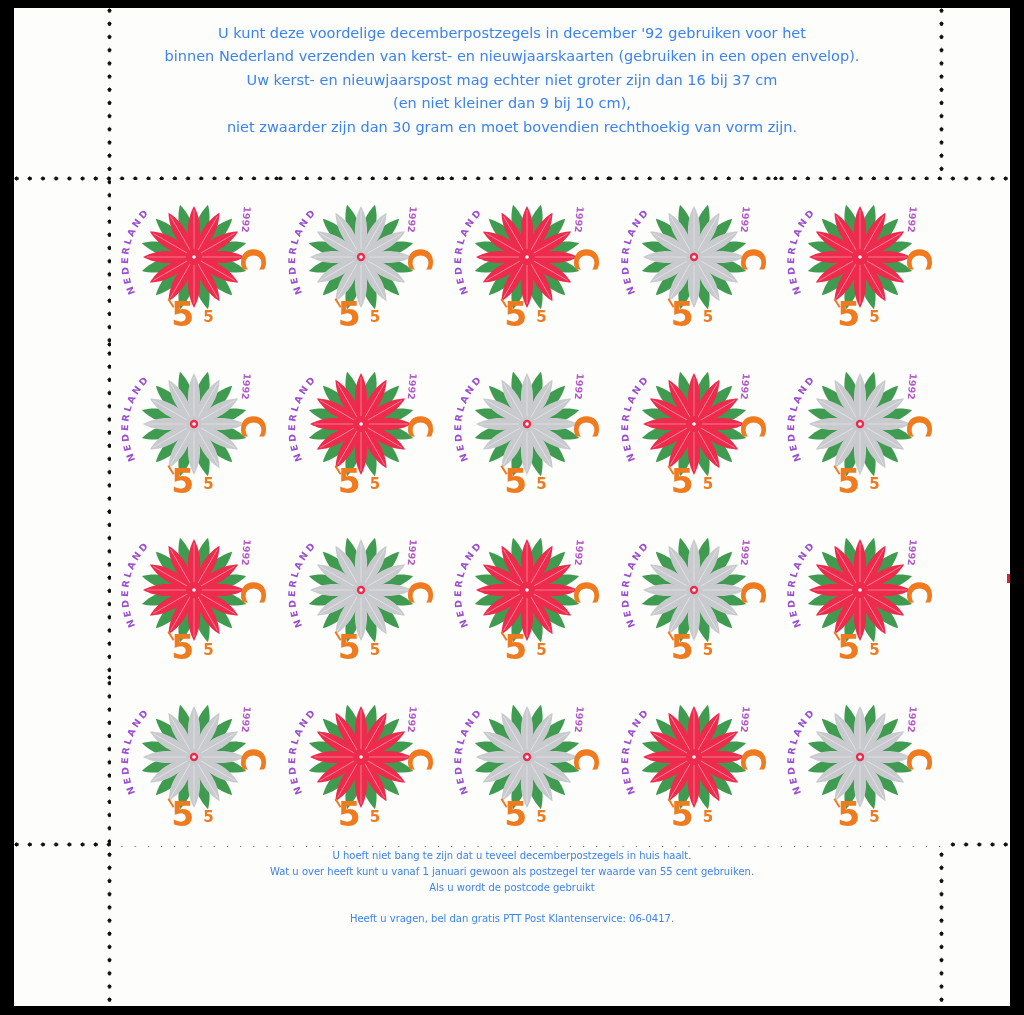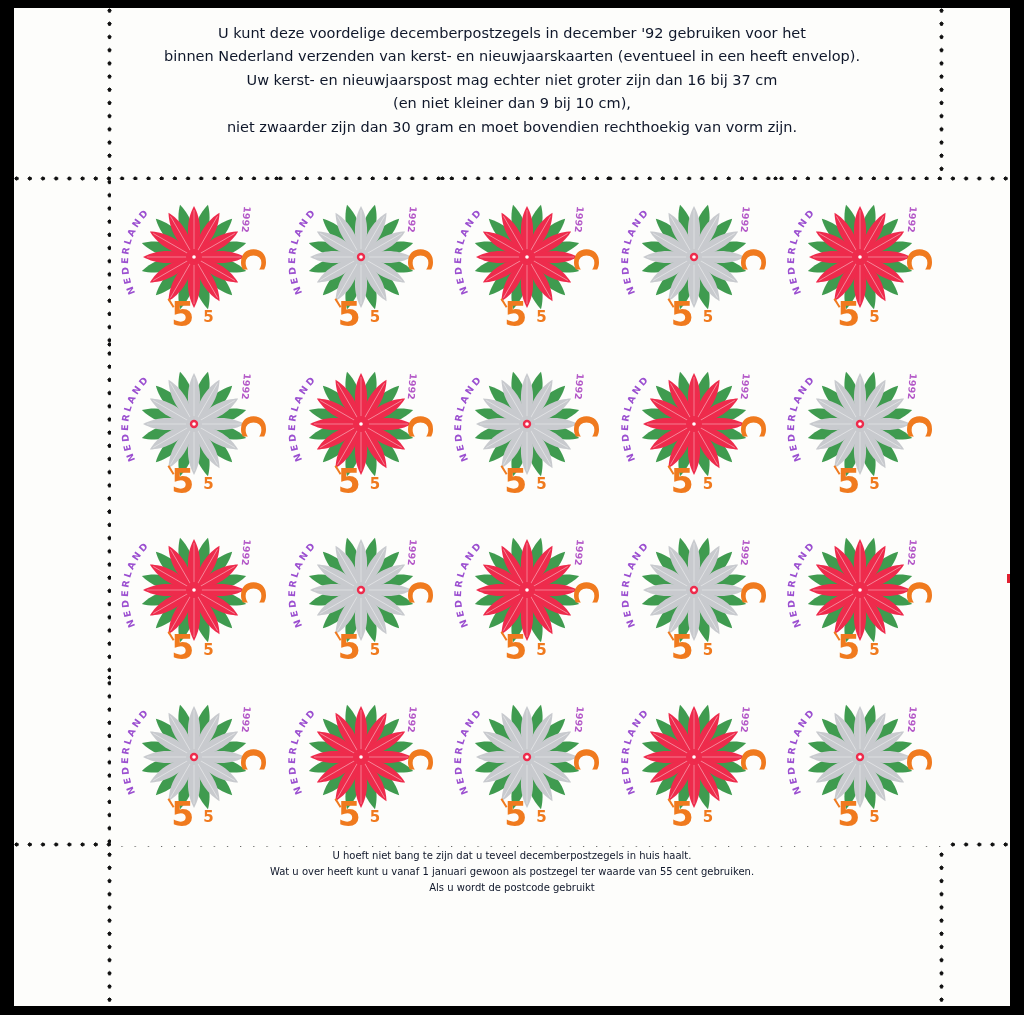--- a/index.html
+++ b/index.html
@@ -6,21 +6,21 @@
   body{
     width:1024px;height:1015px;background:#000000;
     font-family:"DejaVu Sans", sans-serif;overflow:hidden;
   }
   #sheet{
     position:absolute;left:14px;top:8px;width:996px;height:998px;
     background:#fdfdfb;
   }
   
   .textblock{
-    text-align:center;color:#0f172a;
+    text-align:center;color:#3b82f6;
     font-family:"DejaVu Sans", sans-serif;
     line-height:1.62;
   }
   #top-text{
     position:absolute;left:70px;top:14px;width:856px;
     font-size:14.5px;
   }
   #bottom-text{
     position:absolute;left:50px;top:840px;width:896px;
     font-size:10px;
@@ -90,21 +90,21 @@
   }
   .marker{position:absolute;width:3px;height:9px;background:#e02030;}
 </style>
 </head>
 <body>
 
 <div id="sheet">
 
   <div id="top-text" class="textblock">
     <div>U kunt deze voordelige decemberpostzegels in december '92 gebruiken voor het</div>
-    <div>binnen Nederland verzenden van kerst- en nieuwjaarskaarten (eventueel in een heeft envelop).</div>
+    <div>binnen Nederland verzenden van kerst- en nieuwjaarskaarten (gebruiken in een open envelop).</div>
     <div>Uw kerst- en nieuwjaarspost mag echter niet groter zijn dan 16 bij 37 cm</div>
     <div>(en niet kleiner dan 9 bij 10 cm),</div>
     <div>niet zwaarder zijn dan 30 gram en moet bovendien rechthoekig van vorm zijn.</div>
   </div>
 
   <div class="perf perf-h" style="left:0px;top:168px;width:996px;"></div>
   <div class="perf perf-h" style="left:0px;top:834px;width:996px;"></div>
   <div class="perf perf-v" style="left:93px;top:0px;height:998px;"></div>
   <div class="perf perf-v" style="left:925px;top:0px;height:998px;"></div>
 
@@ -2680,15 +2680,16 @@
           <div class="tick"></div>
         </div>
       </div>
     </div>
 
   <div id="bottom-text" class="textblock">
     <div>U hoeft niet bang te zijn dat u teveel decemberpostzegels in huis haalt.</div>
     <div>Wat u over heeft kunt u vanaf 1 januari gewoon als postzegel ter waarde van 55 cent gebruiken.</div>
     <div>Als u wordt de postcode gebruikt</div>
     <span class="gap"></span>
+    <div>Heeft u vragen, bel dan gratis PTT Post Klantenservice: 06-0417.</div>
   </div>
 
 </div>
 
 </body></html>

